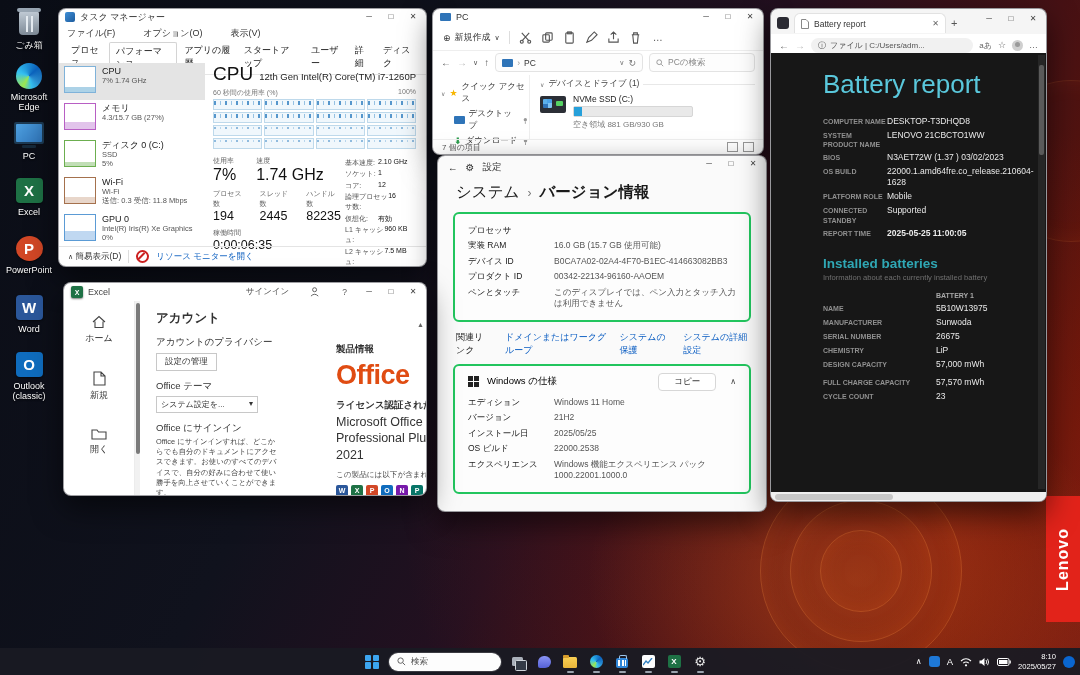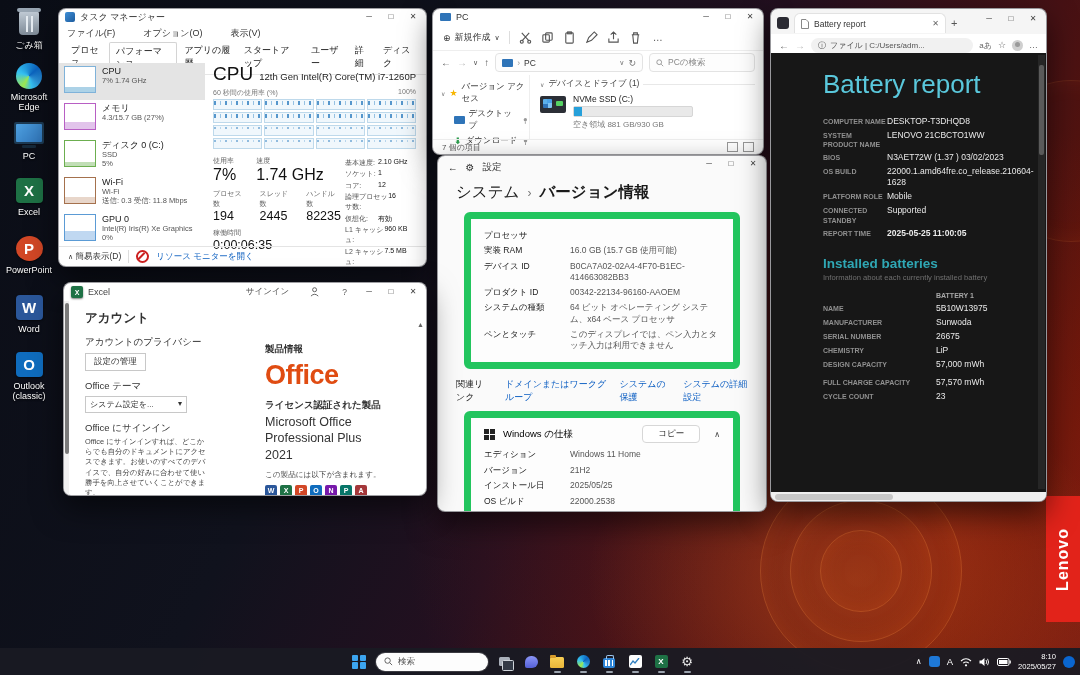--- a/index.html
+++ b/index.html
@@ -108,21 +108,21 @@
   .gray{color:#777}
   .ex-status{position:absolute;left:0;right:0;bottom:0;height:14px;border-top:1px solid #eee;
     display:flex;align-items:center;padding:0 9px;font-size:8px;color:#555}
   .viewics{margin-left:auto;display:flex;gap:5px}
   .viewics i{width:9px;height:8px;border:1px solid #999;display:block}
   
   #st{left:437px;top:155px;width:328px;height:355px;background:#fafafa}
   .st-title{height:22px;display:flex;align-items:center;gap:8px;padding:0 10px;font-size:9.5px;color:#333}
   .st-h1{display:flex;align-items:center;gap:8px;padding:4px 18px 2px;font-size:15.5px;color:#1a1a1a}
   .st-h1 b{font-weight:600}
-  .card{margin:7px 26px 0;background:#fdfdfd;border:7px solid #22c55e;border-radius:6px;padding:7px 13px}
+  .card{margin:7px 15px 0;background:#fdfdfd;border:2px solid #22c55e;border-radius:6px;padding:7px 13px}
   .srow{display:flex;font-size:8.5px;margin:3.5px 0;color:#1a1a1a}
   .srow .k{flex:0 0 86px}
   .srow .v{flex:1;color:#555;line-height:1.35}
   .related{display:flex;gap:13px;align-items:center;margin:9px 18px 2px;font-size:9px;color:#1a1a1a}
   .related a{color:#0a5dc2;text-decoration:none}
   .ws-hd{display:flex;align-items:center;gap:8px}
   .winlogo{width:11px;height:11px;display:grid;grid-template-columns:1fr 1fr;gap:1px}
   .winlogo i{background:#222;display:block}
   .copybtn{margin-left:auto;border:1px solid #d7d7d7;background:#fff;border-radius:4px;
     padding:2px 15px;font-size:8.5px;color:#222}
@@ -177,21 +177,21 @@
   .brow .v{width:100px}
   .batth{font-size:13.5px;font-weight:bold;color:#2fa7b4;margin:17px 0 2px}
   .battsub{font-size:7.6px;color:#707070;margin-bottom:10px}
   .battcol{font-size:7px;font-weight:bold;color:#a8a8a8;margin:6px 0 4px 113px}
   .eg-vs{position:absolute;right:1px;top:46px;bottom:12px;width:7px;background:#262626}
   .eg-vs i{position:absolute;top:10px;left:1px;width:5px;height:90px;background:#5a5a5a;border-radius:2px}
   .eg-hs{position:absolute;left:0;right:0;bottom:0;height:9px;background:#efefef}
   .eg-hs i{position:absolute;left:4px;top:1.5px;width:118px;height:6px;background:#c7c7c7;border-radius:3px}
   
   #bar{position:absolute;left:0;right:0;bottom:0;height:27px;background:rgba(25,26,35,.95)}
-  .tb-center{position:absolute;left:350px;top:0;height:100%;display:flex;align-items:center;gap:8px}
+  .tb-center{position:absolute;left:363px;top:0;height:100%;display:flex;align-items:center;gap:8px}
   .startic{width:14px;height:14px;display:grid;grid-template-columns:1fr 1fr;gap:1.5px}
   .startic i{background:#3ca5f0;border-radius:1px;display:block}
   .tbsearch{width:96px;height:18px;background:#fdfdfd;border-radius:9px;display:flex;align-items:center;
     gap:5px;padding:0 8px;font-size:8.5px;color:#555;box-shadow:0 0 0 1px rgba(255,255,255,.15)}
   .tbi{width:18px;height:20px;display:flex;align-items:center;justify-content:center;position:relative}
   .run:after{content:"";position:absolute;bottom:-1px;left:6px;width:7px;height:2px;border-radius:1px;background:#9aa2ad}
   .tvback{width:11px;height:9px;background:#aab0ba;border-radius:1.5px;position:absolute;left:3px;top:4px}
   .tvfront{width:10px;height:9px;background:#343a46;border:1px solid #cfd4da;border-radius:1.5px;position:absolute;left:6px;top:7px}
   .chatic{width:13px;height:12px;border-radius:6px 6px 6px 2px;background:linear-gradient(#8b95f6,#5560d6)}
   .folderic{width:14px;height:11px;background:linear-gradient(#f9cf54,#eab63a);border-radius:1.5px;position:relative;margin-top:2px}
@@ -502,21 +502,21 @@
             <path d="M6.5 6.5 L9 9" stroke="#888"></path>
           </svg>
         <span>PCの検索</span>
       </span>
     </div>
     <div class="ex-body">
       <div class="ex-nav">
         <div class="r">
             <span style="font-size:6px;color:#777">∨</span>
             <span class="star">★</span>
-            <span>バージョン アクセス</span>
+            <span>クイック アクセス</span>
           </div>
         <div class="r" style="padding-left:13px">
             <span class="minipc"></span>
             <span>デスクトップ</span>
             <svg width="7" height="7" viewBox="0 0 8 8">
               <circle cx="4" cy="3" r="2" fill="#999"></circle>
               <path d="M4 5 L4 8" stroke="#999"></path>
             </svg>
           </div>
         <div class="r" style="padding-left:13px">
@@ -580,24 +580,20 @@
           <span class="k">実装 RAM</span>
           <span class="v">16.0 GB (15.7 GB 使用可能)</span>
         </div>
       <div class="srow">
           <span class="k">デバイス ID</span>
           <span class="v">B0CA7A02-02A4-4F70-B1EC-414663082BB3</span>
         </div>
       <div class="srow">
           <span class="k">プロダクト ID</span>
           <span class="v">00342-22134-96160-AAOEM</span>
-        </div>
-      <div class="srow">
-          <span class="k">システムの種類</span>
-          <span class="v">64 ビット オペレーティング システム、x64 ベース プロセッサ</span>
         </div>
       <div class="srow">
           <span class="k">ペンとタッチ</span>
           <span class="v">このディスプレイでは、ペン入力とタッチ入力は利用できません</span>
         </div>
     </div>
     <div class="related">
       <span>関連リンク</span>
       <a>ドメインまたはワークグループ</a>
       <a>システムの保護</a>
@@ -653,20 +649,40 @@
           </svg>
         <span>?</span>
       </span>
       <span class="caps" style="top:1px">
         <span class="cap">─</span>
         <span class="cap">□</span>
         <span class="cap x">✕</span>
       </span>
     </div>
     <div class="xl-body">
+      <div class="xl-nav">
+        <div class="it">
+          <svg width="16" height="14" viewBox="0 0 16 14">
+              <path d="M2 7 L8 1.5 L14 7 M4 6.5 V12.5 H12 V6.5" fill="none" stroke="#444" stroke-width="1.1"></path>
+            </svg>
+          <span>ホーム</span>
+        </div>
+        <div class="it">
+          <svg width="13" height="15" viewBox="0 0 13 15">
+              <path d="M1 1 H8 L12 5 V14 H1 Z M8 1 V5 H12" fill="none" stroke="#444" stroke-width="1.1"></path>
+            </svg>
+          <span>新規</span>
+        </div>
+        <div class="it">
+          <svg width="16" height="12" viewBox="0 0 16 12">
+              <path d="M1 2 H6 L7.5 4 H15 V11 H1 Z" fill="none" stroke="#444" stroke-width="1.1"></path>
+            </svg>
+          <span>開く</span>
+        </div>
+      </div>
       <div class="xl-scroll">
           <i></i>
         </div>
       <div class="xl-main">
         <div class="xl-h">アカウント</div>
         <div class="colL">
           <div class="bh">アカウントのプライバシー</div>
           <span class="btn">設定の管理</span>
           <div class="bh">Office テーマ</div>
           <div class="dd">

